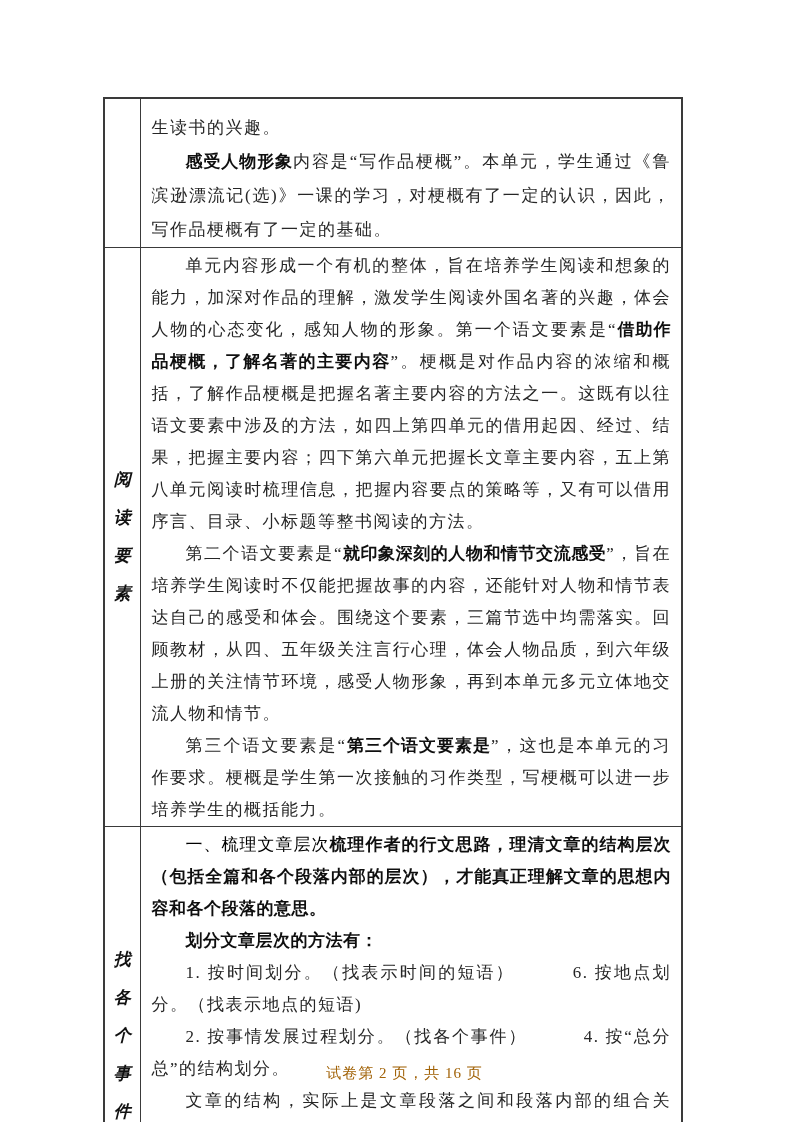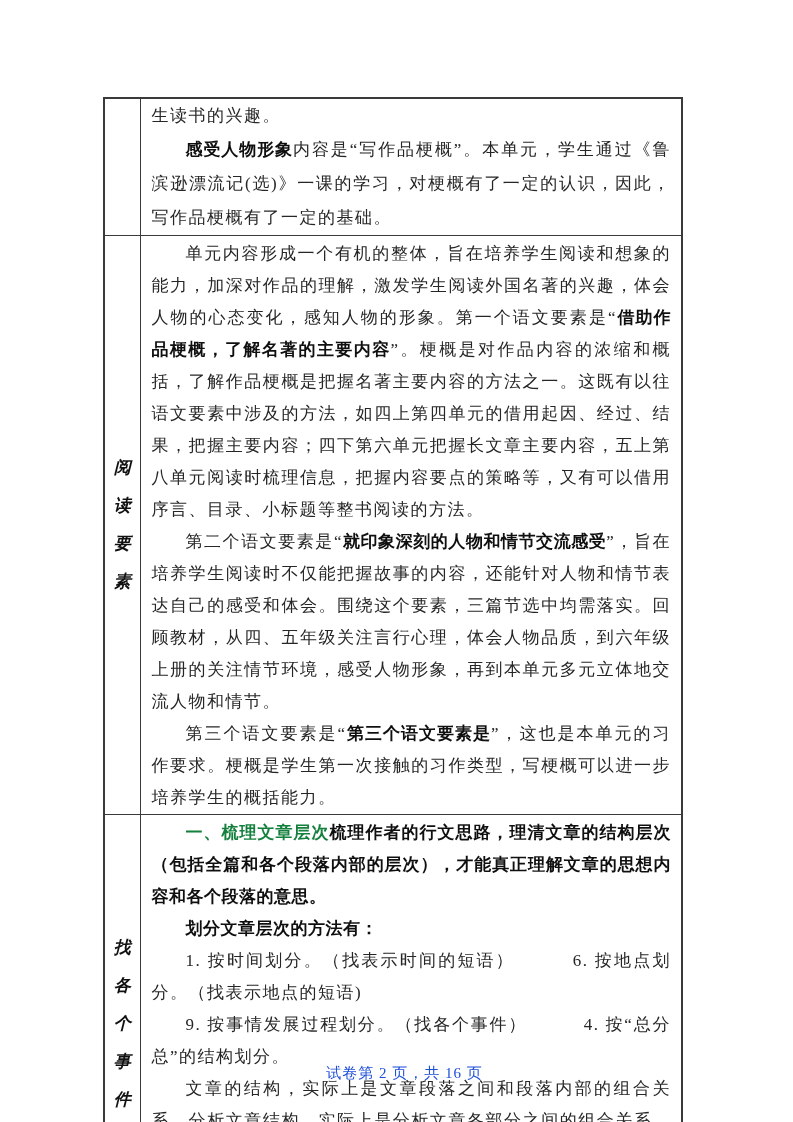--- a/index.html
+++ b/index.html
@@ -37,44 +37,44 @@
     color:#111;
     font-style:italic;
   }
   .content {
     padding:2px 10px 0 11px;
     font-size:17px;
     line-height:32px;
     letter-spacing:1.5px;
     text-align:justify;
   }
-  tr.row-0 .content { line-height:34px; padding-top:0; }
+  tr.row-0 .content { line-height:34px; padding-top:12px; }
   p.para { margin:0; }
   p.para.indent { text-indent:2em; }
   .seg-regular { color:#262626; }
   .seg-bold {
     font-family:"Liberation Sans","DejaVu Sans",sans-serif;
     font-weight:bold;
     color:#0f0f0f;
     letter-spacing:0.5px;
   }
   .seg-gray {
     font-family:"Liberation Sans","DejaVu Sans",sans-serif;
-    font-weight:bold;
-    color:#15803d;
+    font-weight:normal;
+    color:#000000;
     letter-spacing:0.5px;
     margin-top:8px;
   }
   .footer {
     position:absolute;
     left:16px; right:0;
     top:1064px;
     text-align:center;
     font-size:15px;
-    color:#1d4ed8;
+    color:#a16207;
     letter-spacing:1px;
   }
 </style>
 </head>
 <body>
 
 <div class="page">
 
   <table class="doc-table">
     <colgroup>
@@ -107,21 +107,21 @@
       </tr>
       <tr class="row-2">
         <td class="label-cell">
           <div class="v-label">找各个事件</div>
         </td>
         <td class="content-cell">
           <div class="content">
               <p class="para indent"><span class="seg-gray">一、梳理文章层次</span><span class="seg-bold">梳理作者的行文思路，理清文章的结构层次（包括全篇和各个段落内部的层次），才能真正理解文章的思想内容和各个段落的意思。</span></p>
               <p class="para indent"><span class="seg-bold">划分文章层次的方法有：</span></p>
               <p class="para indent"><span class="seg-regular">1. 按时间划分。（找表示时间的短语）　　　6. 按地点划分。（找表示地点的短语)</span></p>
-              <p class="para indent"><span class="seg-regular">9. 按事情发展过程划分。（找各个事件）　　　4. 按“总分总”的结构划分。</span></p>
+              <p class="para indent"><span class="seg-regular">2. 按事情发展过程划分。（找各个事件）　　　4. 按“总分总”的结构划分。</span></p>
               <p class="para indent"><span class="seg-regular">文章的结构，实际上是文章段落之间和段落内部的组合关系。分析文章结构，实际上是分析文章各部分之间的组合关系，并进行合理的归纳整理。不过，文章的结构和作者的写作思路是密不可分的。所以在阅读能力的要求上往往是两者并提，即“分析文章结构，把握文章思路”。</span></p>
             </div>
         </td>
       </tr>
     </tbody>
   </table>
 
   <div class="footer">试卷第 2 页，共 16 页</div>
 
 </div>

